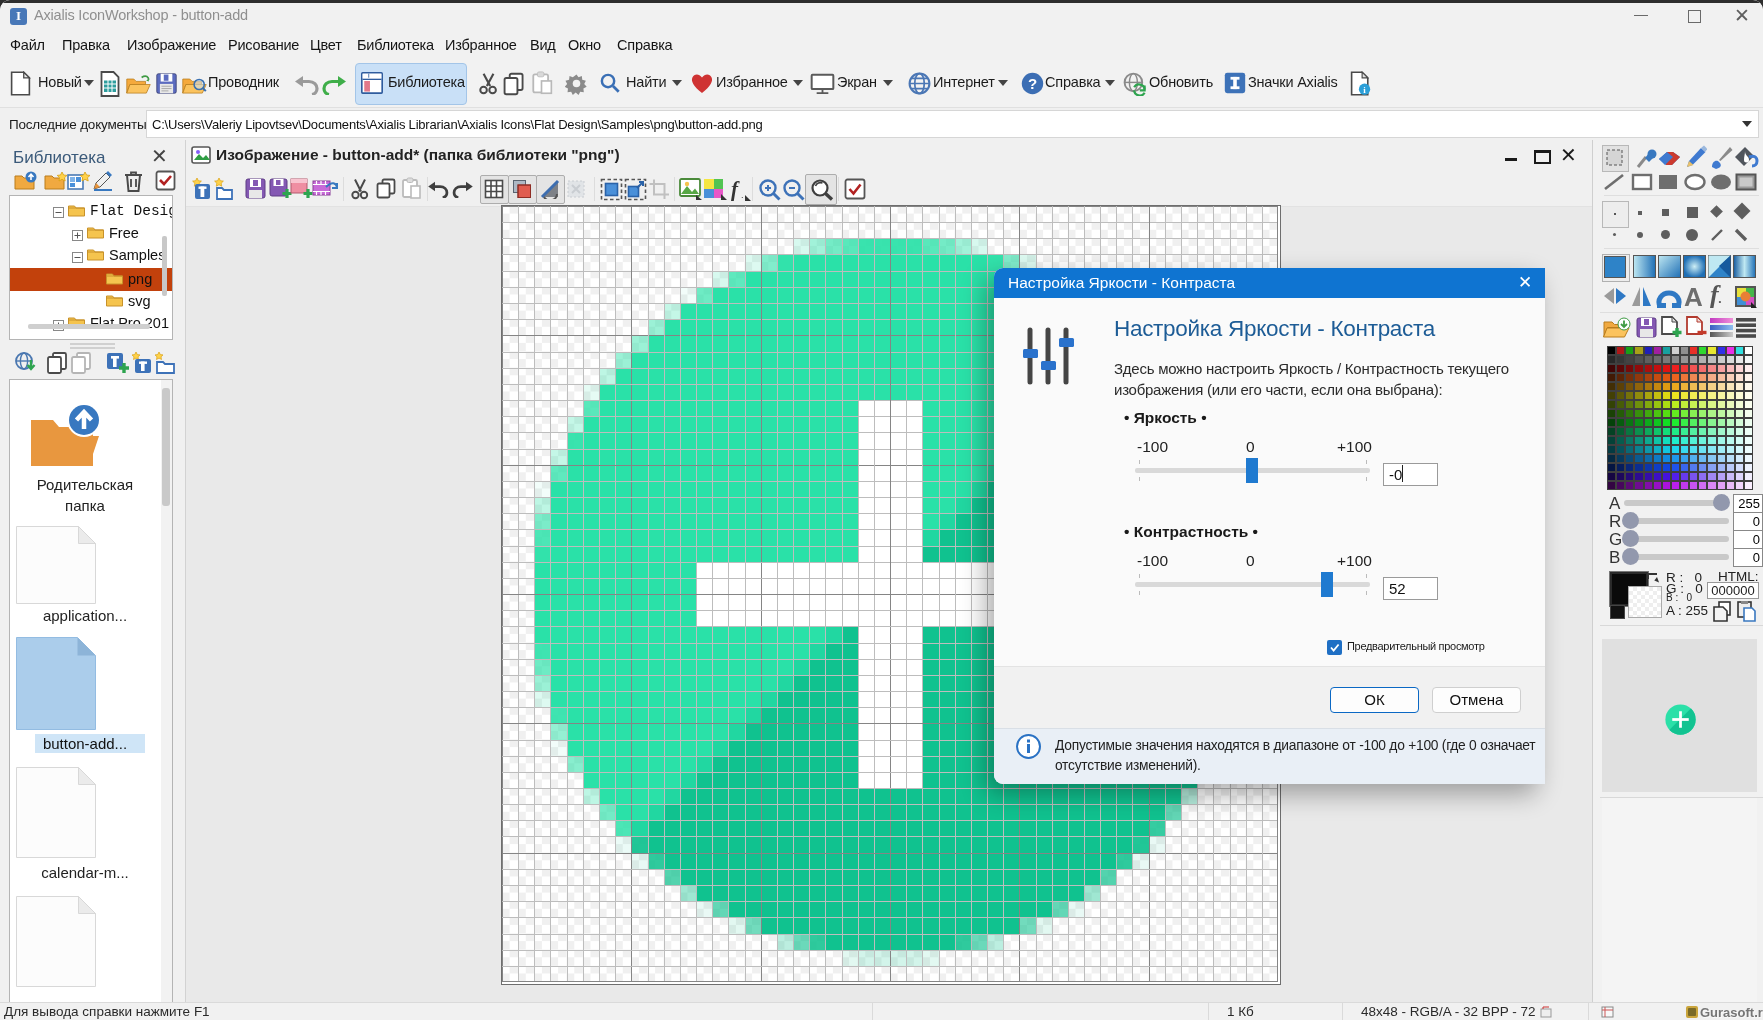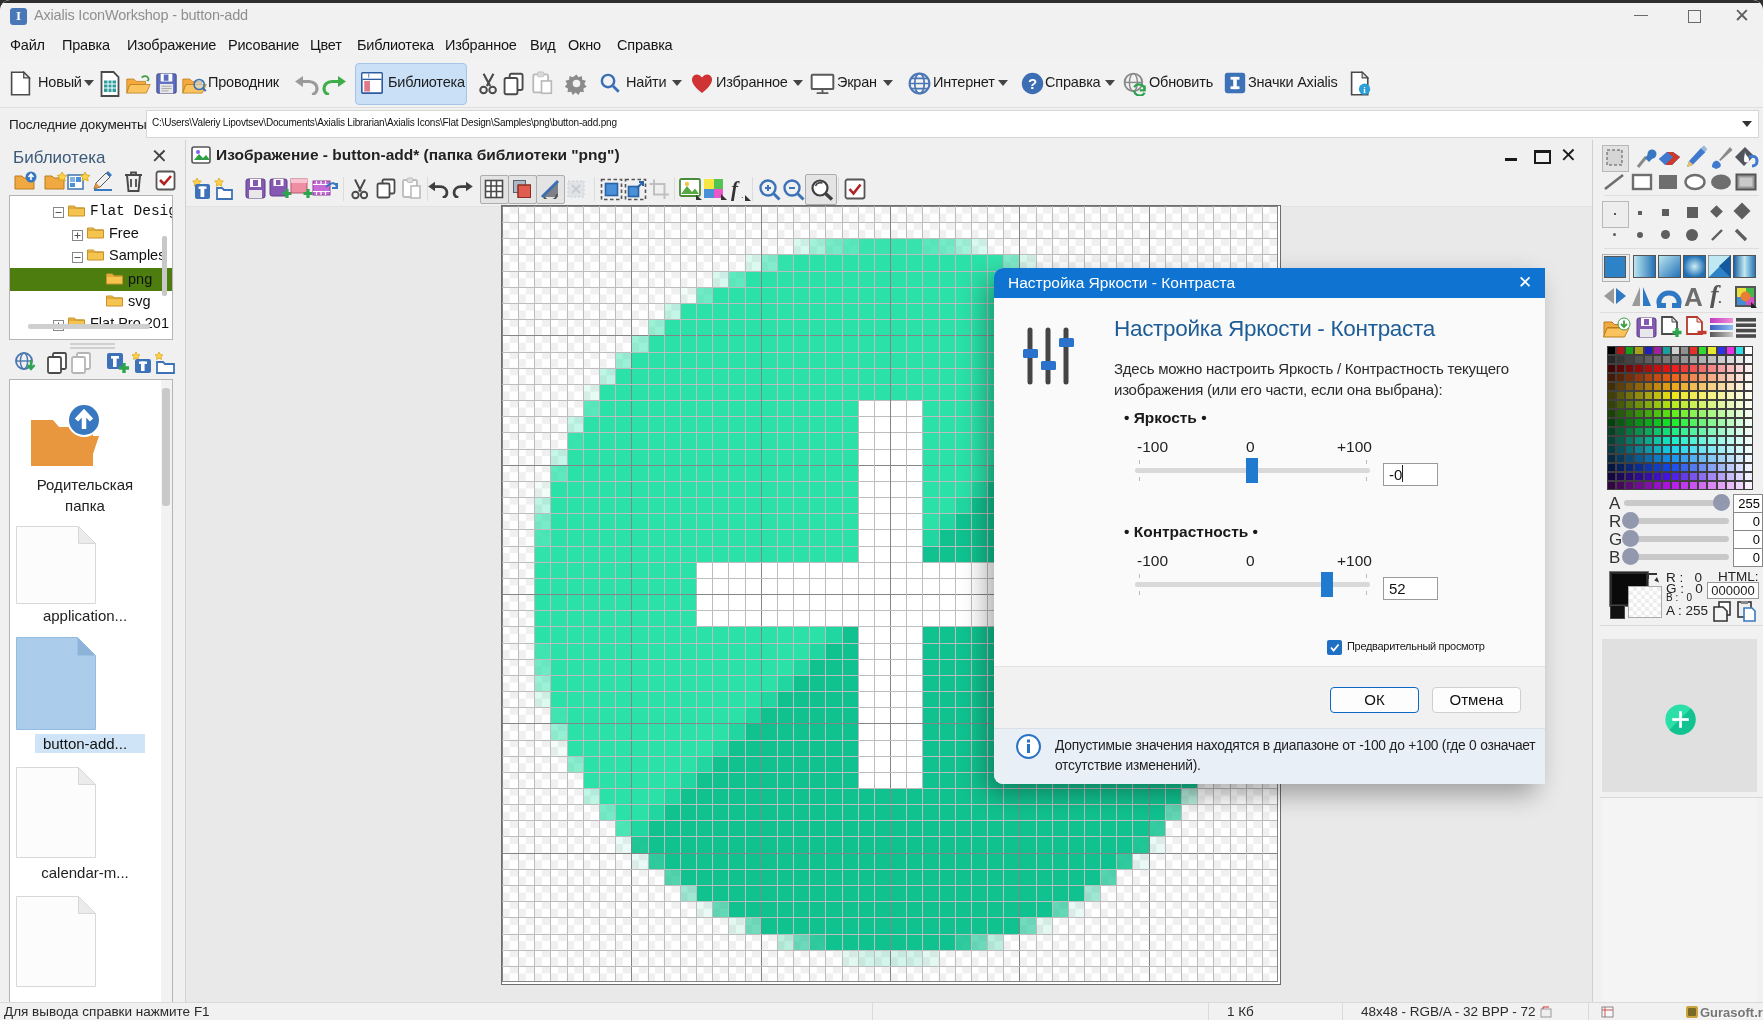--- a/index.html
+++ b/index.html
@@ -158,21 +158,21 @@
           <path d="M15 1 l7 7 h-7 z" fill="#e0e0e0" stroke="#4a4a4a" stroke-width="1.4"></path>
           <circle cx="18" cy="22" r="7" fill="#2b9fd8"></circle>
           <text x="18" y="26.5" text-anchor="middle" font-size="11" font-weight="bold" fill="#fff" font-family="Liberation Serif">i</text>
         </svg></span>
 
   </div>
 
   <div class="abs" style="left:0;top:108px;width:1763px;height:32px;background:#f0f0f0;">
     <span class="abs tx" style="left:9px;top:9px;font-size:13.5px;color:#1c1c1c;letter-spacing:-0.2px;">Последние документы</span>
     <div class="abs" style="left:146px;top:2px;width:1611px;height:26px;background:#fff;border:1px solid #d6d6d6;"></div>
-    <span class="abs tx" style="left:152px;top:9px;font-size:10px;color:#111;letter-spacing:-0.2px;">C:\Users\Valeriy Lipovtsev\Documents\Axialis Librarian\Axialis Icons\Flat Design\Samples\png\button-add.png</span>
+    <span class="abs tx" style="left:152px;top:9px;font-size:13px;color:#111;letter-spacing:-0.2px;">C:\Users\Valeriy Lipovtsev\Documents\Axialis Librarian\Axialis Icons\Flat Design\Samples\png\button-add.png</span>
     <div class="ddar abs" style="left:1742px;top:13px;border-top-color:#333;"></div>
   </div>
 
   <div class="abs" style="left:0;top:140px;width:185px;height:862px;background:#f0f0f0;border-right:1px solid #d2d2d2;">
     <span class="abs tx" style="left:13px;top:8px;font-size:17px;color:#3b5a7a;">Библиотека</span>
 <span class="abs" style="left:151px;top:4px;font-size:20px;color:#444;">✕</span>
 
 <span class="ico abs" style="left:14px;top:31px;"><svg width="24" height="20" viewBox="0 0 24 20">
           <path d="M1 18 v-13 h7 l2 2 h10 v11 z" fill="#f0a940" stroke="#b97d1d"></path>
           <circle cx="17" cy="6" r="5.5" fill="#3878c0"></circle>
@@ -231,21 +231,21 @@
     <span class="ico abs" style="left:62px;top:4px;"><svg width="11" height="11">
               <rect x="0.5" y="0.5" width="10" height="10" fill="#fff" stroke="#888"></rect>
               <path d="M2.5 5.5 h6" stroke="#555"></path>
             </svg></span>
     <span class="ico abs" style="left:77px;top:1px;"><svg width="17" height="14">
               <path d="M0.5 13 v-10 h6 l1.5 2 h8.5 v8 z" fill="#f5c44e" stroke="#c8922a"></path>
               <path d="M0.5 5 h16" stroke="#c8922a"></path>
             </svg></span>
     <span class="abs tx" style="left:99px;top:1px;">Samples</span>
   </div>
-  <div class="abs" style="left:0px;top:72px;width:162px;height:23px;background:#4d7c0f;">
+  <div class="abs" style="left:0px;top:72px;width:162px;height:23px;background:#c2410c;">
     <span class="ico abs" style="left:96px;top:3px;"><svg width="17" height="14">
               <path d="M0.5 13 v-10 h6 l1.5 2 h8.5 v8 z" fill="#f5c44e" stroke="#c8922a"></path>
               <path d="M0.5 5 h16" stroke="#c8922a"></path>
             </svg></span>
     <span class="abs tx" style="left:118px;top:3px;">png</span>
   </div>
   <div class="abs" style="left:0px;top:96px;width:300px;height:21px;">
     <span class="ico abs" style="left:96px;top:1px;"><svg width="17" height="14">
               <path d="M0.5 13 v-10 h6 l1.5 2 h8.5 v8 z" fill="#f5c44e" stroke="#c8922a"></path>
               <path d="M0.5 5 h16" stroke="#c8922a"></path>

